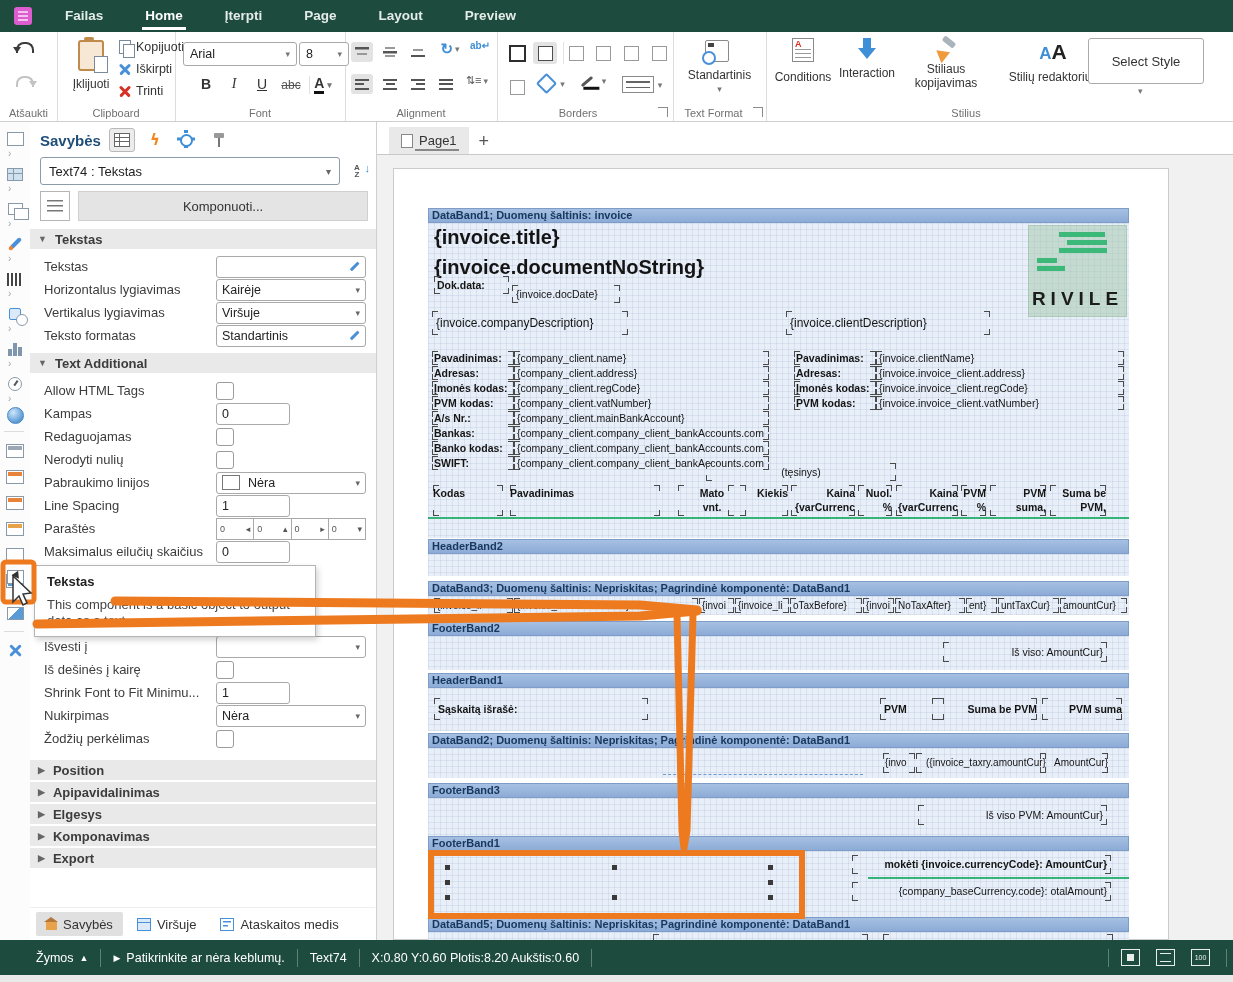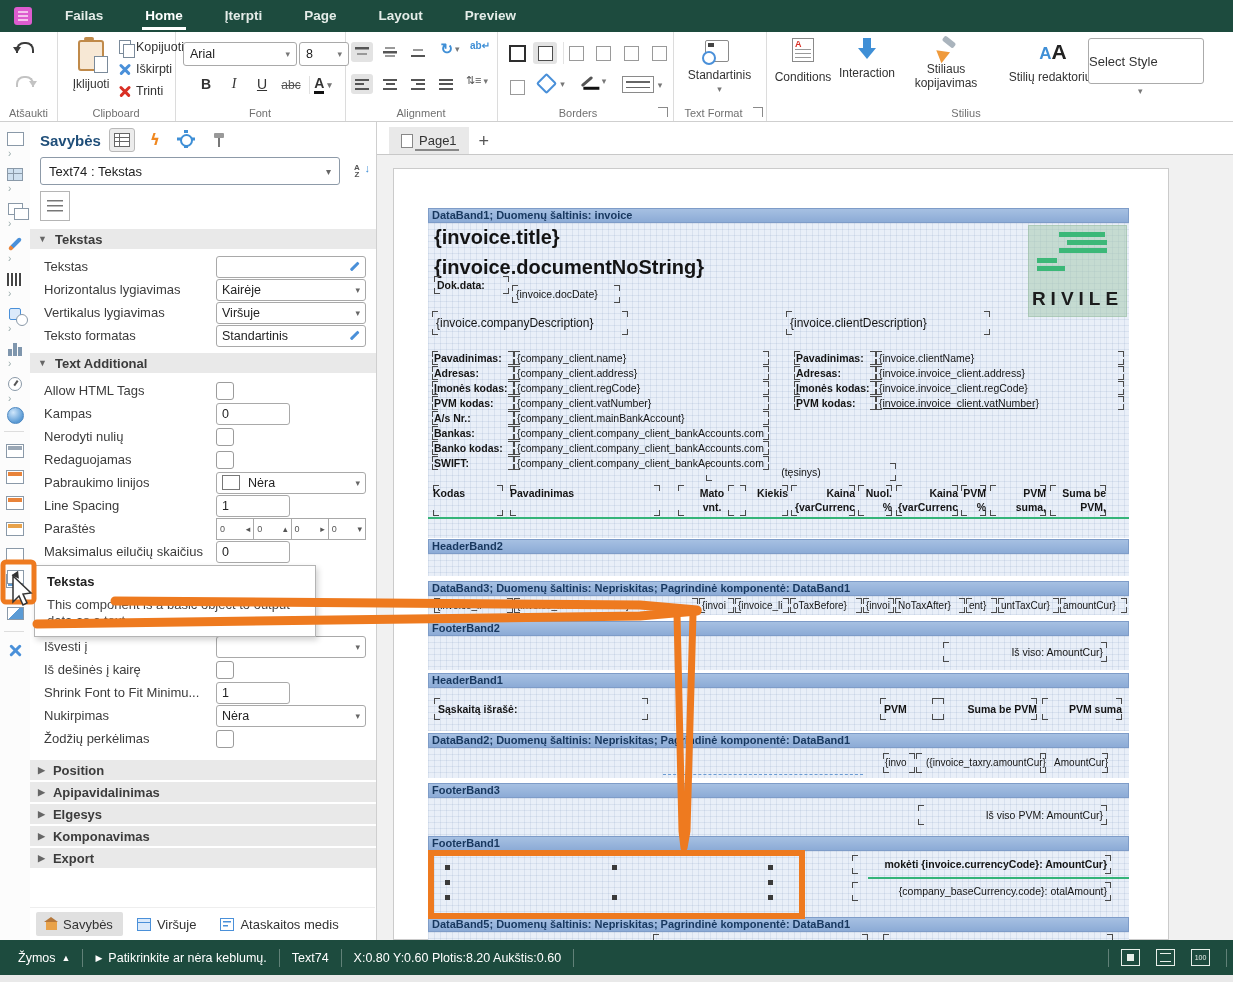--- a/index.html
+++ b/index.html
@@ -55,21 +55,21 @@
   .cond-ic::before{content:"A";position:absolute;left:2px;top:0;font-size:9px;font-weight:700;color:#d93025}
   .cond-ic::after{content:"";position:absolute;left:2px;bottom:3px;right:2px;height:1.5px;background:#999;box-shadow:0 -4px 0 #999,0 -8px 0 #999}
   .inter-ic{position:relative;width:18px;height:24px}
   .inter-ic .stem{position:absolute;left:5px;top:0;width:8px;height:11px;background:#3f8fd6}
   .inter-ic .head{position:absolute;left:0;top:10px;border:9px solid transparent;border-top:11px solid #3f8fd6}
   .brush-ic{position:relative;width:24px;height:24px}
   .brush-ic .h{position:absolute;left:8px;top:1px;width:14px;height:6px;background:#aab4bd;transform:rotate(38deg);border-radius:2px}
   .brush-ic .t{position:absolute;left:0;top:10px;border-left:7px solid transparent;border-right:7px solid transparent;border-bottom:12px solid #ef9a3c;transform:rotate(-52deg)}
   .aa-ic{font-weight:700;display:flex;align-items:flex-end}
   .aa-ic .a1{color:#3f8fd6;font-size:17px}.aa-ic .a2{color:#222;font-size:21px}
-  .selstyle{position:absolute;border:1px solid #ababab;border-radius:3px;background:#fff;display:flex;align-items:center;font-size:13px;color:#333}
+  .selstyle{position:absolute;border:1px solid #ababab;border-radius:3px;background:#fff;display:flex;align-items:center;justify-content:center;font-size:13px;color:#333}
   
   .rail{position:absolute;left:0;top:121px;width:30px;bottom:42px;background:#fcfcfc;border-right:1px solid #ddd;z-index:3}
   .rail .it{position:absolute;left:4px;width:22px;height:20px;display:flex;align-items:center;justify-content:center}
   .rail .ch{position:absolute;left:8px;color:#9aa;font-size:10px}
   .rail hr{position:absolute;left:4px;width:20px;border:none;border-top:1px solid #ddd;margin:0}
   .ric{box-sizing:border-box}
   .ric.frame{width:17px;height:14px;border:1.5px solid #8a99a8;background:#fff}
   .ric.table{width:16px;height:13px;border:1.5px solid #8a99a8;background:
      linear-gradient(#8a99a8,#8a99a8) 0 4px/16px 1px no-repeat,
      linear-gradient(#8a99a8,#8a99a8) 5px 0/1px 13px no-repeat,#cfe0ef}
@@ -483,20 +483,21 @@
       </div>
     <div class="sortic">
         <span>A</span>
         <span>Z</span>
       </div>
   </div>
   <div class="comprow">
     <div class="lineic-btn">
         <div class="lineic"></div>
       </div>
+    <div class="compbtn">Komponuoti...</div>
   </div>
   <div class="sbar">
       <span class="ar">▼</span>
       <span>Tekstas</span>
     </div>
   <div id="rows-text">
       <div class="prow">
         <span class="lbl">Tekstas</span>
         <div class="ctrl">
           <div class="inpbox full">
@@ -541,27 +542,27 @@
           <span class="cb"></span>
         </div>
       </div>
       <div class="prow">
         <span class="lbl">Kampas</span>
         <div class="ctrl">
           <div class="inpbox small">0</div>
         </div>
       </div>
       <div class="prow">
+        <span class="lbl">Redaguojamas</span>
+        <div class="ctrl">
+          <span class="cb"></span>
+        </div>
+      </div>
+      <div class="prow">
         <span class="lbl">Nerodyti nulių</span>
-        <div class="ctrl">
-          <span class="cb"></span>
-        </div>
-      </div>
-      <div class="prow">
-        <span class="lbl">Redaguojamas</span>
         <div class="ctrl">
           <span class="cb"></span>
         </div>
       </div>
       <div class="prow">
         <span class="lbl">Pabraukimo linijos</span>
         <div class="ctrl">
           <div class="inpbox full">
             <span class="swatch"></span>
             <span>Nėra</span>
@@ -732,21 +733,21 @@
       <div class="ct tick" style="left: 86px; top: 218px; width: 252px; height: 14px; line-height: 14px; font-size: 10.5px; padding-left: 3px;">{company_client.company_client_bankAccounts.com</div>
       <div class="ct b tick" style="left: 4px; top: 233px; width: 80px; height: 14px; line-height: 14px; font-size: 10.5px; padding-left: 2px;">SWIFT:</div>
       <div class="ct tick" style="left: 86px; top: 233px; width: 252px; height: 14px; line-height: 14px; font-size: 10.5px; padding-left: 3px;">{company_client.company_client_bankAccounts.com</div>
       <div class="ct b tick" style="left: 366px; top: 128px; width: 80px; height: 14px; line-height: 14px; font-size: 10.5px; padding-left: 2px;">Pavadinimas:</div>
       <div class="ct tick" style="left: 448px; top: 128px; width: 245px; height: 14px; line-height: 14px; font-size: 10.5px; padding-left: 3px;">{invoice.clientName}</div>
       <div class="ct b tick" style="left: 366px; top: 143px; width: 80px; height: 14px; line-height: 14px; font-size: 10.5px; padding-left: 2px;">Adresas:</div>
       <div class="ct tick" style="left: 448px; top: 143px; width: 245px; height: 14px; line-height: 14px; font-size: 10.5px; padding-left: 3px;">{invoice.invoice_client.address}</div>
       <div class="ct b tick" style="left: 366px; top: 158px; width: 80px; height: 14px; line-height: 14px; font-size: 10.5px; padding-left: 2px;">Įmonės kodas:</div>
       <div class="ct tick" style="left: 448px; top: 158px; width: 245px; height: 14px; line-height: 14px; font-size: 10.5px; padding-left: 3px;">{invoice.invoice_client.regCode}</div>
       <div class="ct b tick" style="left: 366px; top: 173px; width: 80px; height: 14px; line-height: 14px; font-size: 10.5px; padding-left: 2px;">PVM kodas:</div>
-      <div class="ct tick" style="left: 448px; top: 173px; width: 245px; height: 14px; line-height: 14px; font-size: 10.5px; padding-left: 3px; text-decoration: underline;">{invoice.invoice_client.vatNumber}</div>
+      <div class="ct tick" style="left: 448px; top: 173px; width: 245px; height: 14px; line-height: 14px; font-size: 10.5px; padding-left: 3px;">{invoice.invoice_client.vatNumber}</div>
       <div class="ct tick" style="left: 278px; top: 240px; width: 190px; height: 18px; line-height: 18px; font-size: 10.5px; text-align: center;">(tęsinys)</div>
       <div class="ct tick b" style="left: 5px; top: 262px; width: 70px; height: 30px; font-size: 10.5px; text-align: left; line-height: 14px; padding-top: 1px;">
         <div>Kodas</div>
       </div>
       <div class="ct tick b" style="left: 82px; top: 262px; width: 150px; height: 30px; font-size: 10.5px; text-align: left; line-height: 14px; padding-top: 1px;">
         <div>Pavadinimas</div>
       </div>
       <div class="ct tick b" style="left: 250px; top: 262px; width: 68px; height: 30px; font-size: 10.5px; text-align: center; line-height: 14px; padding-top: 1px;">
         <div>Mato</div>
         <div>vnt.</div>
@@ -840,21 +841,21 @@
       <div class="handle" style="left: 340px; top: 44px;"></div>
     </div>
   <div class="bandhdr" style="top:749px">DataBand5; Duomenų šaltinis: Nepriskitas; Pagrindinė komponentė: DataBand1</div>
   <div class="bandc" style="top:764px;height:8px">
     <div class="ct tick" style="left:225px;top:2px;width:215px;height:20px"></div>
     <div class="ct tick" style="left:455px;top:2px;width:230px;height:20px"></div>
   </div>
 </div>
 
 <div class="statusbar">
-  <div class="item" style="margin-left:18px">
+  <div class="item" style="margin-left:36px">
       <span>Žymos</span>
       <span style="font-size:9px">▲</span>
     </div>
   <div class="sep"></div>
   <div class="item">
       <span style="font-size:9px">▶</span>
       <span>Patikrinkite ar nėra keblumų.</span>
     </div>
   <div class="sep"></div>
   <div class="item">

